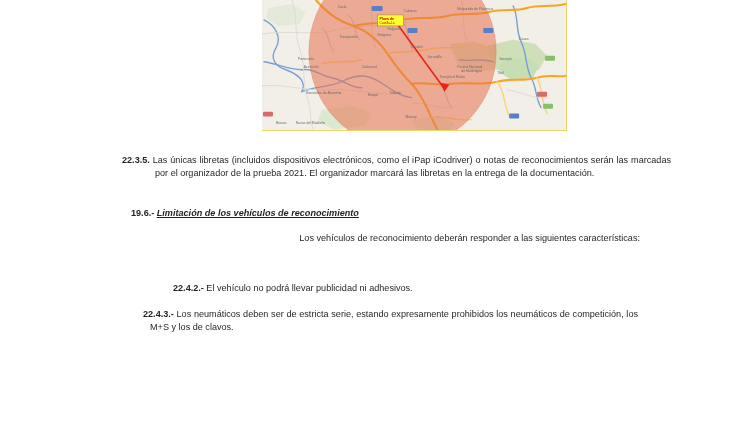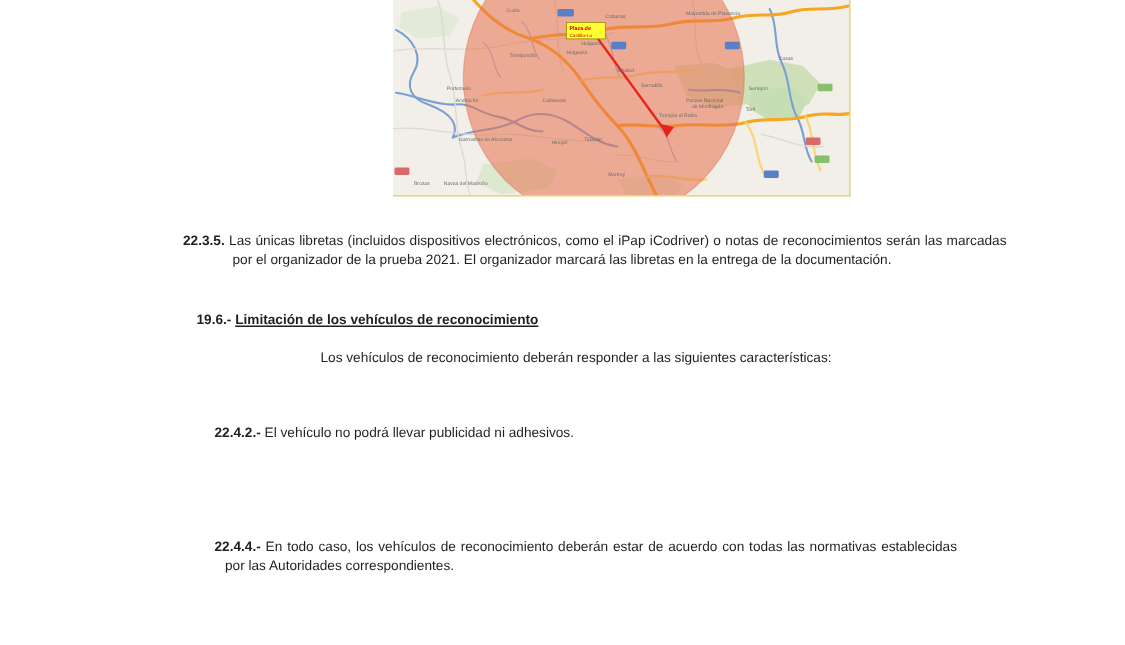--- a/index.html
+++ b/index.html
@@ -69,40 +69,41 @@
   
   .p-224 {
     left: 131px;
     top: 67px;
     width: 510px;
     text-align: left;
     font-weight: bold;
   }
   .p-224 .u {
     text-decoration: underline;
+    font-style: italic;
   }
 
   
   .p-lead {
     left: 128px;
     top: 92px;
     width: 512px;
-    text-align: center;
+    text-align: right;
   }
 
   
   .item {
     left: 150px;
     width: 488px;
     padding-left: 0px;
     text-indent: -7px;
   }
 
   .p-2241 { top: 117px; }
-  .p-2242 { top: 142px; }
+  .p-2242 { top: 142px; margin-left: 30px; }
   .p-2243 { top: 168px; }
   .p-2244 { top: 218px; }
   .p-2245 { top: 268px; }
 </style>
 </head>
 <body>
 
 <div class="map-figure">
   <svg class="map-canvas" viewBox="0 0 305 131" preserveAspectRatio="none">
     <defs>
@@ -220,17 +221,17 @@
 
   <p class="para p-2235"><span class="num">22.3.5.</span><span> Las únicas libretas (incluidos dispositivos electrónicos, como el iPap iCodriver) o notas de reconocimientos serán las marcadas por el organizador de la prueba 2021. El organizador marcará las libretas en la entrega de la documentación.</span></p>
 
   <p class="para p-224"><span class="num">19.6.- </span><span class="u">Limitación de los vehículos de reconocimiento</span></p>
 
   <p class="para p-lead">Los vehículos de reconocimiento deberán responder a las siguientes características:</p>
 
 
   <p class="para item p-2242"><span class="num">22.4.2.-</span><span> El vehículo no podrá llevar publicidad ni adhesivos.</span></p>
 
-
-  <p class="para item p-2244"><span class="num">22.4.4.-</span><span> En todo caso, los vehículos de reconocimiento deberán estar de acuerdo con todas las normativas establecidas por las Autoridades correspondientes.</span></p>
+  <p class="para item p-2243"><span class="num">22.4.3.-</span><span> Los neumáticos deben ser de estricta serie, estando expresamente prohibidos los neumáticos de competición, los M+S y los de clavos.</span></p>
+
 
 
 </div>
 
 </body></html>

